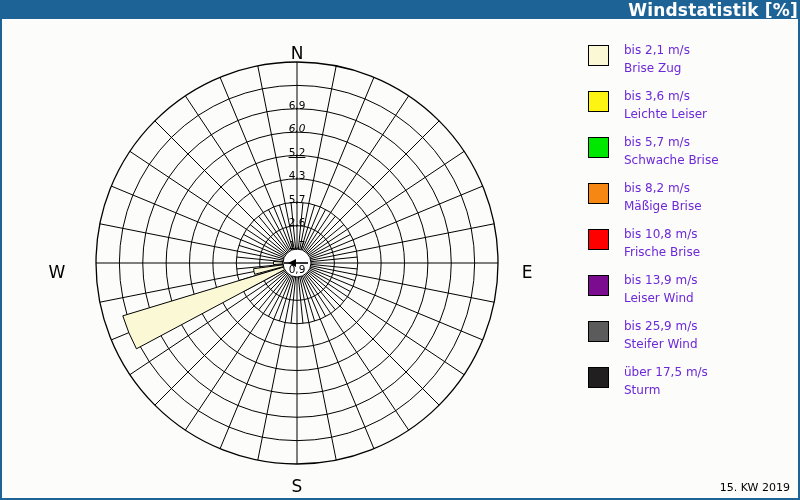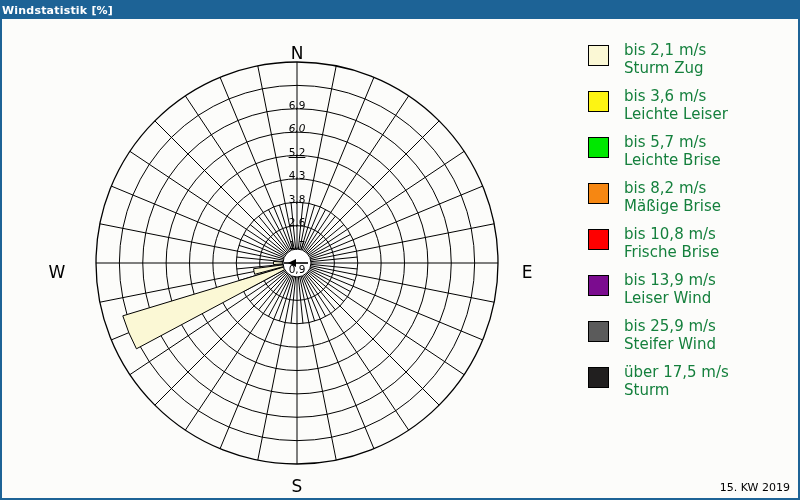--- a/index.html
+++ b/index.html
@@ -20,24 +20,24 @@
     overflow: hidden;
   }
   #titlebar {
     position: absolute;
     left: 0;
     top: 0;
     width: 100%;
     height: 17px;
     background: #1d6396;
     color: #ffffff;
-    font-size: 11px;
+    font-size: 17px;
     font-weight: bold;
     line-height: 17px;
-    text-align: left;
+    text-align: right;
     letter-spacing: 0.2px;
   }
   #plotarea {
     position: absolute;
     left: 0;
     top: 17px;
     width: 566px;
     height: 481px;
   }
   #rose-svg {
@@ -73,22 +73,22 @@
     top: 0;
     width: 21px;
     height: 21px;
     border: 1px solid #000000;
     box-sizing: border-box;
   }
   .legend-text {
     position: absolute;
     left: 36px;
     top: -4px;
-    font-size: 15px;
-    color: #15803d;
+    font-size: 12px;
+    color: #6d28d9;
     line-height: 18px;
     white-space: nowrap;
   }
   .legend-line1, .legend-line2 { display: block; }
 
   #footer-date {
     position: absolute;
     right: 8px;
     bottom: 4px;
     font-size: 11px;
@@ -202,48 +202,48 @@
 
     <div class="compass-label" id="label-n">N</div>
     <div class="compass-label" id="label-s">S</div>
     <div class="compass-label" id="label-w">W</div>
     <div class="compass-label" id="label-e">E</div>
 
     <div id="tick-labels">
         <div class="tick-label" style="left: 280px; top: 200.625px;">0,9</div>
         <div class="tick-label" style="left: 280px; top: 177.25px;">1,7</div>
         <div class="tick-label" style="left: 280px; top: 153.875px;">2,6</div>
-        <div class="tick-label" style="left: 280px; top: 130.5px;">3,8</div>
+        <div class="tick-label" style="left: 280px; top: 130.5px;">5,7</div>
         <div class="tick-label" style="left: 280px; top: 107.125px;">4,3</div>
         <div class="tick-label" style="left: 280px; top: 83.75px; text-decoration: underline;">5,2</div>
         <div class="tick-label" style="left: 280px; top: 60.375px; font-style: italic;">6,0</div>
         <div class="tick-label" style="left: 280px; top: 37px;">6,9</div>
       </div>
   </div>
 
   <div id="legend">
       <div class="legend-row">
         <div class="legend-swatch" style="background: rgb(251, 248, 213);"></div>
         <div class="legend-text">
           <span class="legend-line1">bis 2,1 m/s</span>
-          <span class="legend-line2">Sturm Zug</span>
+          <span class="legend-line2">Brise Zug</span>
         </div>
       </div>
       <div class="legend-row">
         <div class="legend-swatch" style="background: rgb(253, 244, 19);"></div>
         <div class="legend-text">
           <span class="legend-line1">bis 3,6 m/s</span>
           <span class="legend-line2">Leichte Leiser</span>
         </div>
       </div>
       <div class="legend-row">
         <div class="legend-swatch" style="background: rgb(0, 232, 0);"></div>
         <div class="legend-text">
           <span class="legend-line1">bis 5,7 m/s</span>
-          <span class="legend-line2">Leichte Brise</span>
+          <span class="legend-line2">Schwache Brise</span>
         </div>
       </div>
       <div class="legend-row">
         <div class="legend-swatch" style="background: rgb(246, 135, 18);"></div>
         <div class="legend-text">
           <span class="legend-line1">bis 8,2 m/s</span>
           <span class="legend-line2">Mäßige Brise</span>
         </div>
       </div>
       <div class="legend-row">

